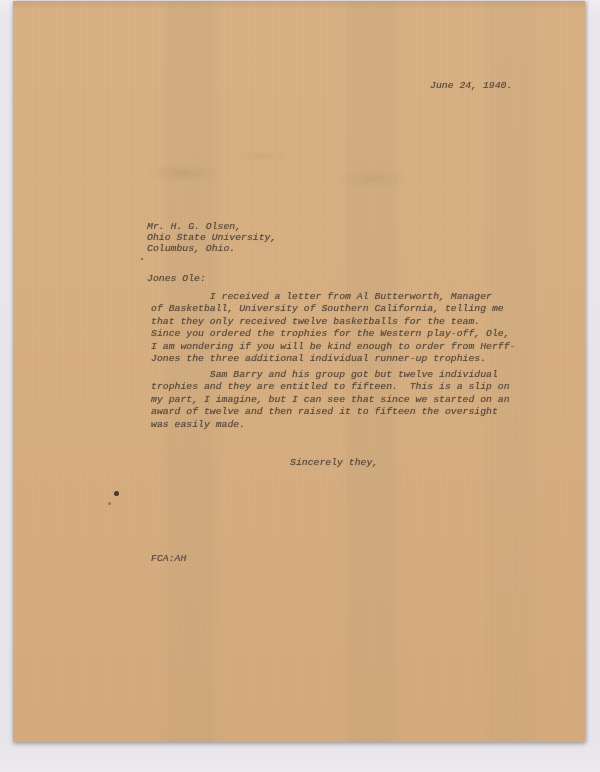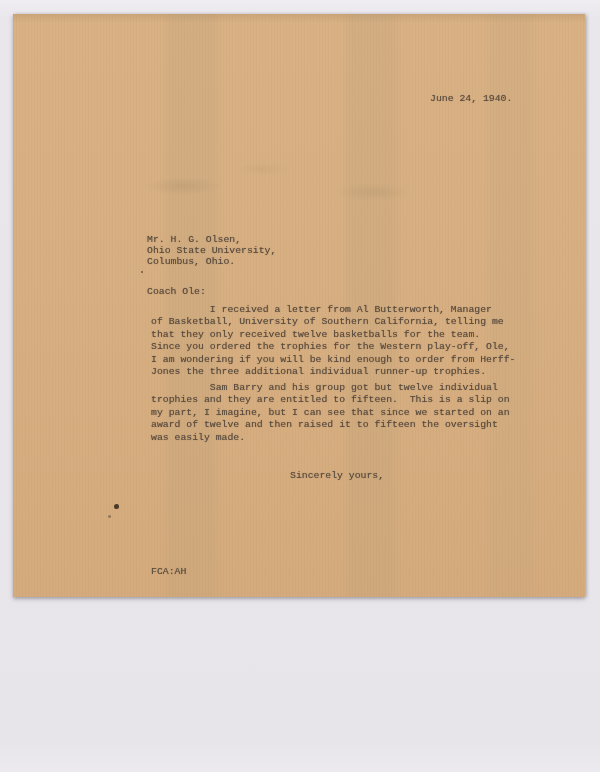--- a/index.html
+++ b/index.html
@@ -13,39 +13,40 @@
   }
   .scan {
     position: relative;
     width: 600px;
     height: 772px;
     background: linear-gradient(180deg, #efedf1 0, #e9e7eb 18px, #e7e5e9 740px, #eceaee 772px);
   }
   .paper {
     position: absolute;
     left: 13px;
-    top: 14px;
+    top: 1px;
     width: 572px;
-    height: 583px;
+    height: 741px;
     background-image:
       radial-gradient(ellipse 55px 13px at 170px 172px, rgba(110,98,70,0.13), transparent 70%),
       radial-gradient(ellipse 55px 13px at 360px 178px, rgba(110,98,70,0.11), transparent 70%),
       radial-gradient(ellipse 40px 10px at 250px 155px, rgba(110,98,70,0.07), transparent 70%),
       linear-gradient(90deg,
         transparent 0, transparent 148px,
         rgba(112,120,104,0.06) 158px, rgba(112,120,104,0.06) 198px,
         transparent 210px, transparent 328px,
         rgba(112,120,104,0.06) 338px, rgba(112,120,104,0.06) 378px,
         transparent 390px, transparent 470px,
         rgba(112,120,104,0.04) 480px, rgba(112,120,104,0.04) 515px,
         transparent 528px),
       repeating-linear-gradient(90deg, rgba(90,70,40,0.025) 0 1px, rgba(255,255,255,0.015) 1px 3px),
       linear-gradient(180deg, rgba(125,92,58,0.14) 0, rgba(125,92,58,0) 9px),
       linear-gradient(180deg, #d8b082 0%, #d6ae80 45%, #d4aa7b 100%);
     box-shadow: 0 2px 4px rgba(95,90,105,0.45), 2px 0 3px rgba(95,90,105,0.25);
+    font-style: italic;
   }
   .typed {
     position: absolute;
     font-family: "Liberation Mono", "DejaVu Sans Mono", monospace;
     font-size: 9.8px;
     line-height: 12.4px;
     color: #5a4c3e;
     white-space: pre;
     filter: blur(0.25px);
     text-shadow: 0 0 0.9px rgba(90,76,62,0.65);
@@ -84,36 +85,36 @@
   <div class="paper">
 
     <div class="typed date">June 24, 1940.</div>
 
     <div class="typed recipient">Mr. H. G. Olsen,
 Ohio State University,
 Columbus, Ohio.</div>
 
     <div class="stray-dot"></div>
 
-    <div class="typed salutation">Coach Ole:</div>
+    <div class="typed salutation">Jones Ole:</div>
 
     <div class="typed para-1">          I received a letter from Al Butterworth, Manager
 of Basketball, University of Southern California, telling me
 that they only received twelve basketballs for the team.
 Since you ordered the trophies for the Western play-off, Ole,
 I am wondering if you will be kind enough to order from Herff-
 Jones the three additional individual runner-up trophies.</div>
 
     <div class="typed para-2">          Sam Barry and his group got but twelve individual
 trophies and they are entitled to fifteen.  This is a slip on
 my part, I imagine, but I can see that since we started on an
 award of twelve and then raised it to fifteen the oversight
 was easily made.</div>
 
-    <div class="typed closing">Sincerely yours,</div>
+    <div class="typed closing">Sincerely they,</div>
 
     <div class="ink-blob blob-1"></div>
 
     <div class="ink-blob blob-2"></div>
 
     <div class="typed initials">FCA:AH</div>
 
 
   </div>
 </div>

